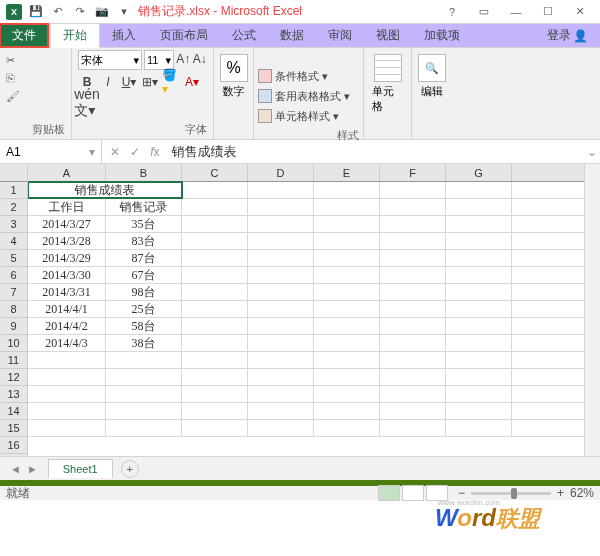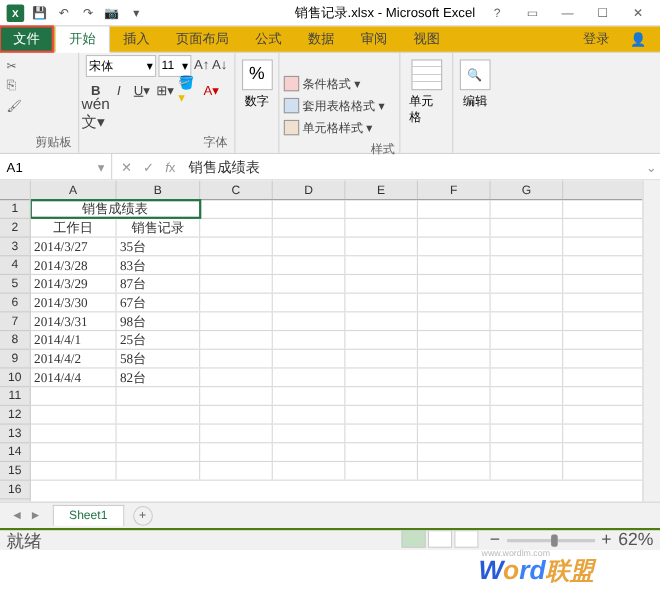--- a/index.html
+++ b/index.html
@@ -1,28 +1,28 @@
 <!DOCTYPE html>
 <html><head>
 <meta charset="utf-8">
 <style>
 *{margin:0;padding:0;box-sizing:border-box;font-family:"Microsoft YaHei",Arial,sans-serif;user-select:none}
 body{background:#fff;width:600px;height:556px;overflow:hidden;position:relative}
 .titlebar{height:24px;background:#fff;border-bottom:1px solid #d4d4d4;display:flex;align-items:center;font-size:11px}
 .qat{display:flex;align-items:center;gap:2px;padding:0 4px}
 .qat-btn{width:20px;height:20px;display:flex;align-items:center;justify-content:center;color:#555}
 .excel-icon{width:16px;height:16px;background:#217346;color:#fff;font-size:9px;font-weight:bold;display:flex;align-items:center;justify-content:center;border-radius:2px}
-.title-text{flex:1;text-align:right;color:#000000;font-size:12px}
+.title-text{flex:1;text-align:left;color:#ef4444;font-size:12px}
 .winbtns{display:flex;gap:8px;padding:0 8px}
 .winbtn{width:24px;height:20px;display:flex;align-items:center;justify-content:center;color:#666;font-size:11px}
-.tabs{height:24px;background:#eab308;display:flex;align-items:flex-end;border-bottom:1px solid #d4d4d4;font-size:12px}
+.tabs{height:24px;background:#c4b5fd;display:flex;align-items:flex-end;border-bottom:1px solid #d4d4d4;font-size:12px}
 .tab{padding:3px 12px;color:#444;cursor:pointer}
 .tab.file{background:#217346;color:#fff;outline:2px solid #e74c3c;outline-offset:-1px;margin-right:2px}
 .tab.active{background:#fff;border:1px solid #d4d4d4;border-bottom:1px solid #fff;margin-bottom:-1px;color:#217346}
-.tab.login{margin-left:auto;display:flex;align-items:center;gap:19px}
+.tab.login{margin-left:auto;display:flex;align-items:center;gap:2px}
 .ribbon{height:92px;background:#f1f1f1;border-bottom:1px solid #d4d4d4;display:flex;font-size:11px}
 .rgroup{border-right:1px solid #d4d4d4;padding:2px 6px;display:flex;flex-direction:column;justify-content:space-between}
 .rgroup-label{text-align:right;color:#666;font-size:11px;padding-top:2px}
 .clip-area{display:flex;gap:4px}
 .paste-big{width:32px;display:flex;flex-direction:column;align-items:center;gap:2px;padding:2px}
 .paste-icon{width:24px;height:26px;border:1px solid #c0c0c0;background:#fff8dc;position:relative}
 .paste-icon::before{content:"";position:absolute;top:-3px;left:5px;width:12px;height:6px;background:#888;border-radius:2px}
 .clip-small{display:flex;flex-direction:column;gap:2px;padding-top:2px}
 .small-btn{width:18px;height:16px;color:#666;font-size:11px;display:flex;align-items:center}
 .font-area{width:142px}
@@ -45,31 +45,31 @@
 .rowheads{width:28px;background:#e6e6e6;border-right:1px solid #ccc}
 .corner{height:18px;border-bottom:1px solid #999;background:#e6e6e6}
 .rowhead{height:17px;border-bottom:1px solid #ccc;text-align:center;font-size:11px;color:#333;line-height:17px}
 .gridmain{flex:1;overflow:hidden}
 .colheads{height:18px;display:flex;background:#e6e6e6;border-bottom:1px solid #999}
 .colhead{border-right:1px solid #ccc;text-align:center;font-size:11px;color:#333;line-height:18px}
 .cA{width:78px}.cB{width:76px}.cC,.cD,.cE,.cF,.cG{width:66px}
 .datarow{height:17px;display:flex;border-bottom:1px solid #d8d8d8}
 .cell{border-right:1px solid #d8d8d8;font-size:12px;padding:0 3px;line-height:16px;color:#333;font-family:SimSun,serif}
 .cell.center{text-align:center}
-.cell.right{text-align:left}
+.cell.right{text-align:center}
 .merged{width:154px;text-align:center;outline:2px solid #217346;outline-offset:-1px;background:#fff}
 .vscroll{width:16px;background:#f1f1f1;border-left:1px solid #d4d4d4}
 .sheettabs{height:24px;border-top:1px solid #d4d4d4;display:flex;align-items:center;font-size:11px;background:#f1f1f1;position:relative}
 .sheet-nav{display:flex;gap:6px;padding:0 10px;color:#888}
 .sheettab{padding:3px 14px;background:#fff;border:1px solid #ccc;border-bottom:none;color:#217346}
 .addsheet{width:18px;height:18px;border:1px solid #ccc;border-radius:50%;display:flex;align-items:center;justify-content:center;margin-left:8px;color:#666}
 .watermark{position:absolute;right:60px;bottom:22px;font-size:24px;font-weight:bold;font-style:italic;pointer-events:none}
-.wm-w{color:#2a5bd7}.wm-o{color:#e8a33d}.wm-rd{color:#3b82f6}.wm-cn{color:#e8a33d;font-size:22px}
+.wm-w{color:#2a5bd7}.wm-o{color:#e8a33d}.wm-rd{color:#a16207}.wm-cn{color:#e8a33d;font-size:22px}
 .wm-url{position:absolute;font-size:8px;color:#bbb;top:-6px;right:40px;font-weight:normal;font-style:normal}
-.statusbar{height:20px;background:#f1f1f1;border-top:2px solid #4d7c0f;display:flex;font-size:16px;color:#555;padding:0 6px}
+.statusbar{height:20px;background:#f1f1f1;border-top:6px solid #4d7c0f;display:flex;align-items:center;font-size:12px;color:#555;padding:0 6px}
 .status-left{flex:1}
 .viewbtns{display:flex;gap:2px}
 .viewbtn{width:22px;height:16px;border:1px solid #ccc;background:#fff}
 .viewbtn.active{background:#c6e0c6}
 .zoom{display:flex;align-items:center;gap:6px;margin-left:10px}
 .zoom-slider{width:80px;height:3px;background:#ccc;position:relative}
 .zoom-slider::after{content:"";position:absolute;left:50%;top:-4px;width:6px;height:11px;background:#888;border-radius:2px}
 </style>
 </head>
 <body>
@@ -97,20 +97,21 @@
 
 <div class="tabs">
   <div class="tab file">文件</div>
   <div class="tab active">开始</div>
   <div class="tab">插入</div>
   <div class="tab">页面布局</div>
   <div class="tab">公式</div>
   <div class="tab">数据</div>
   <div class="tab">审阅</div>
   <div class="tab">视图</div>
+  <div class="tab">加载项</div>
   <div class="tab login">
       <span>登录</span>
       <span>👤</span>
     </div>
 </div>
 
 <div class="ribbon">
   <div class="rgroup" style="width:72px">
     <div class="clip-area">
       <div class="clip-small">
@@ -302,22 +303,22 @@
         <div class="datarow">
           <div class="cell cA right">2014/4/2</div>
           <div class="cell cB right">58台</div>
           <div class="cell cC"></div>
           <div class="cell cD"></div>
           <div class="cell cE"></div>
           <div class="cell cF"></div>
           <div class="cell cG"></div>
         </div>
         <div class="datarow">
-          <div class="cell cA right">2014/4/4</div>
-          <div class="cell cB right">82台</div>
+          <div class="cell cA right">2014/4/3</div>
+          <div class="cell cB right">38台</div>
           <div class="cell cC"></div>
           <div class="cell cD"></div>
           <div class="cell cE"></div>
           <div class="cell cF"></div>
           <div class="cell cG"></div>
         </div>
         <div class="datarow">
           <div class="cell cA right"></div>
           <div class="cell cB right"></div>
           <div class="cell cC"></div>

